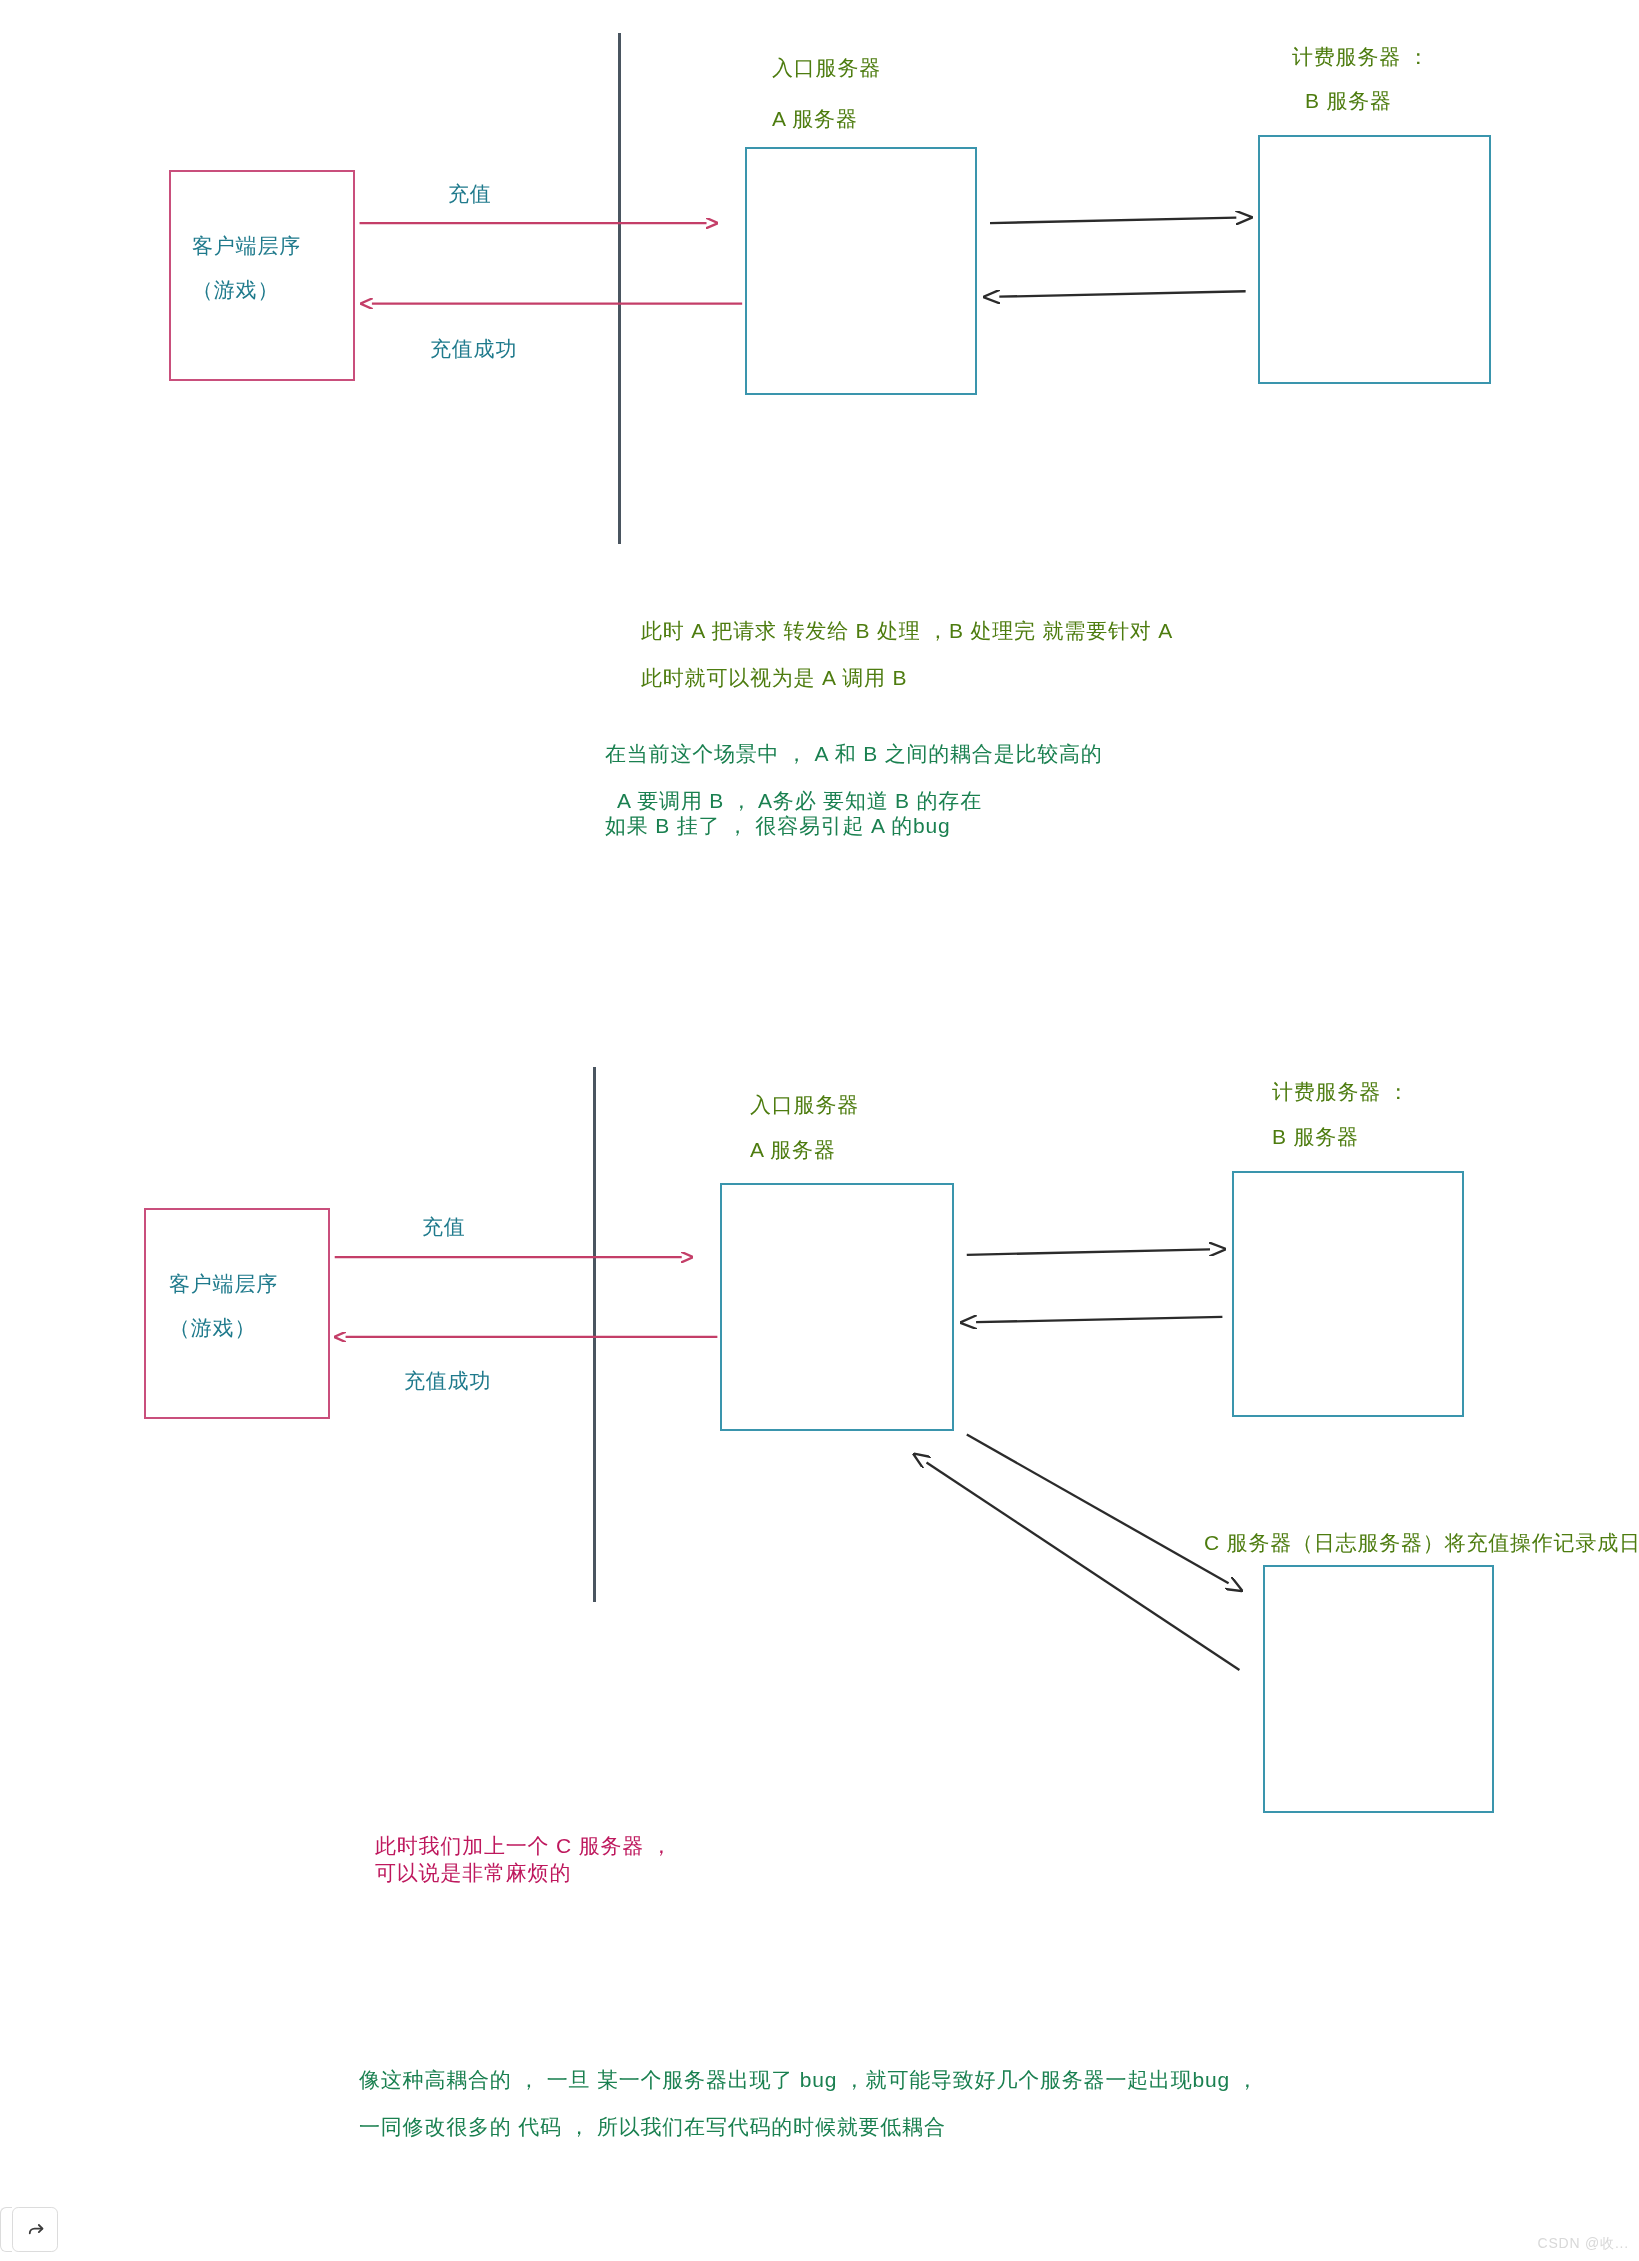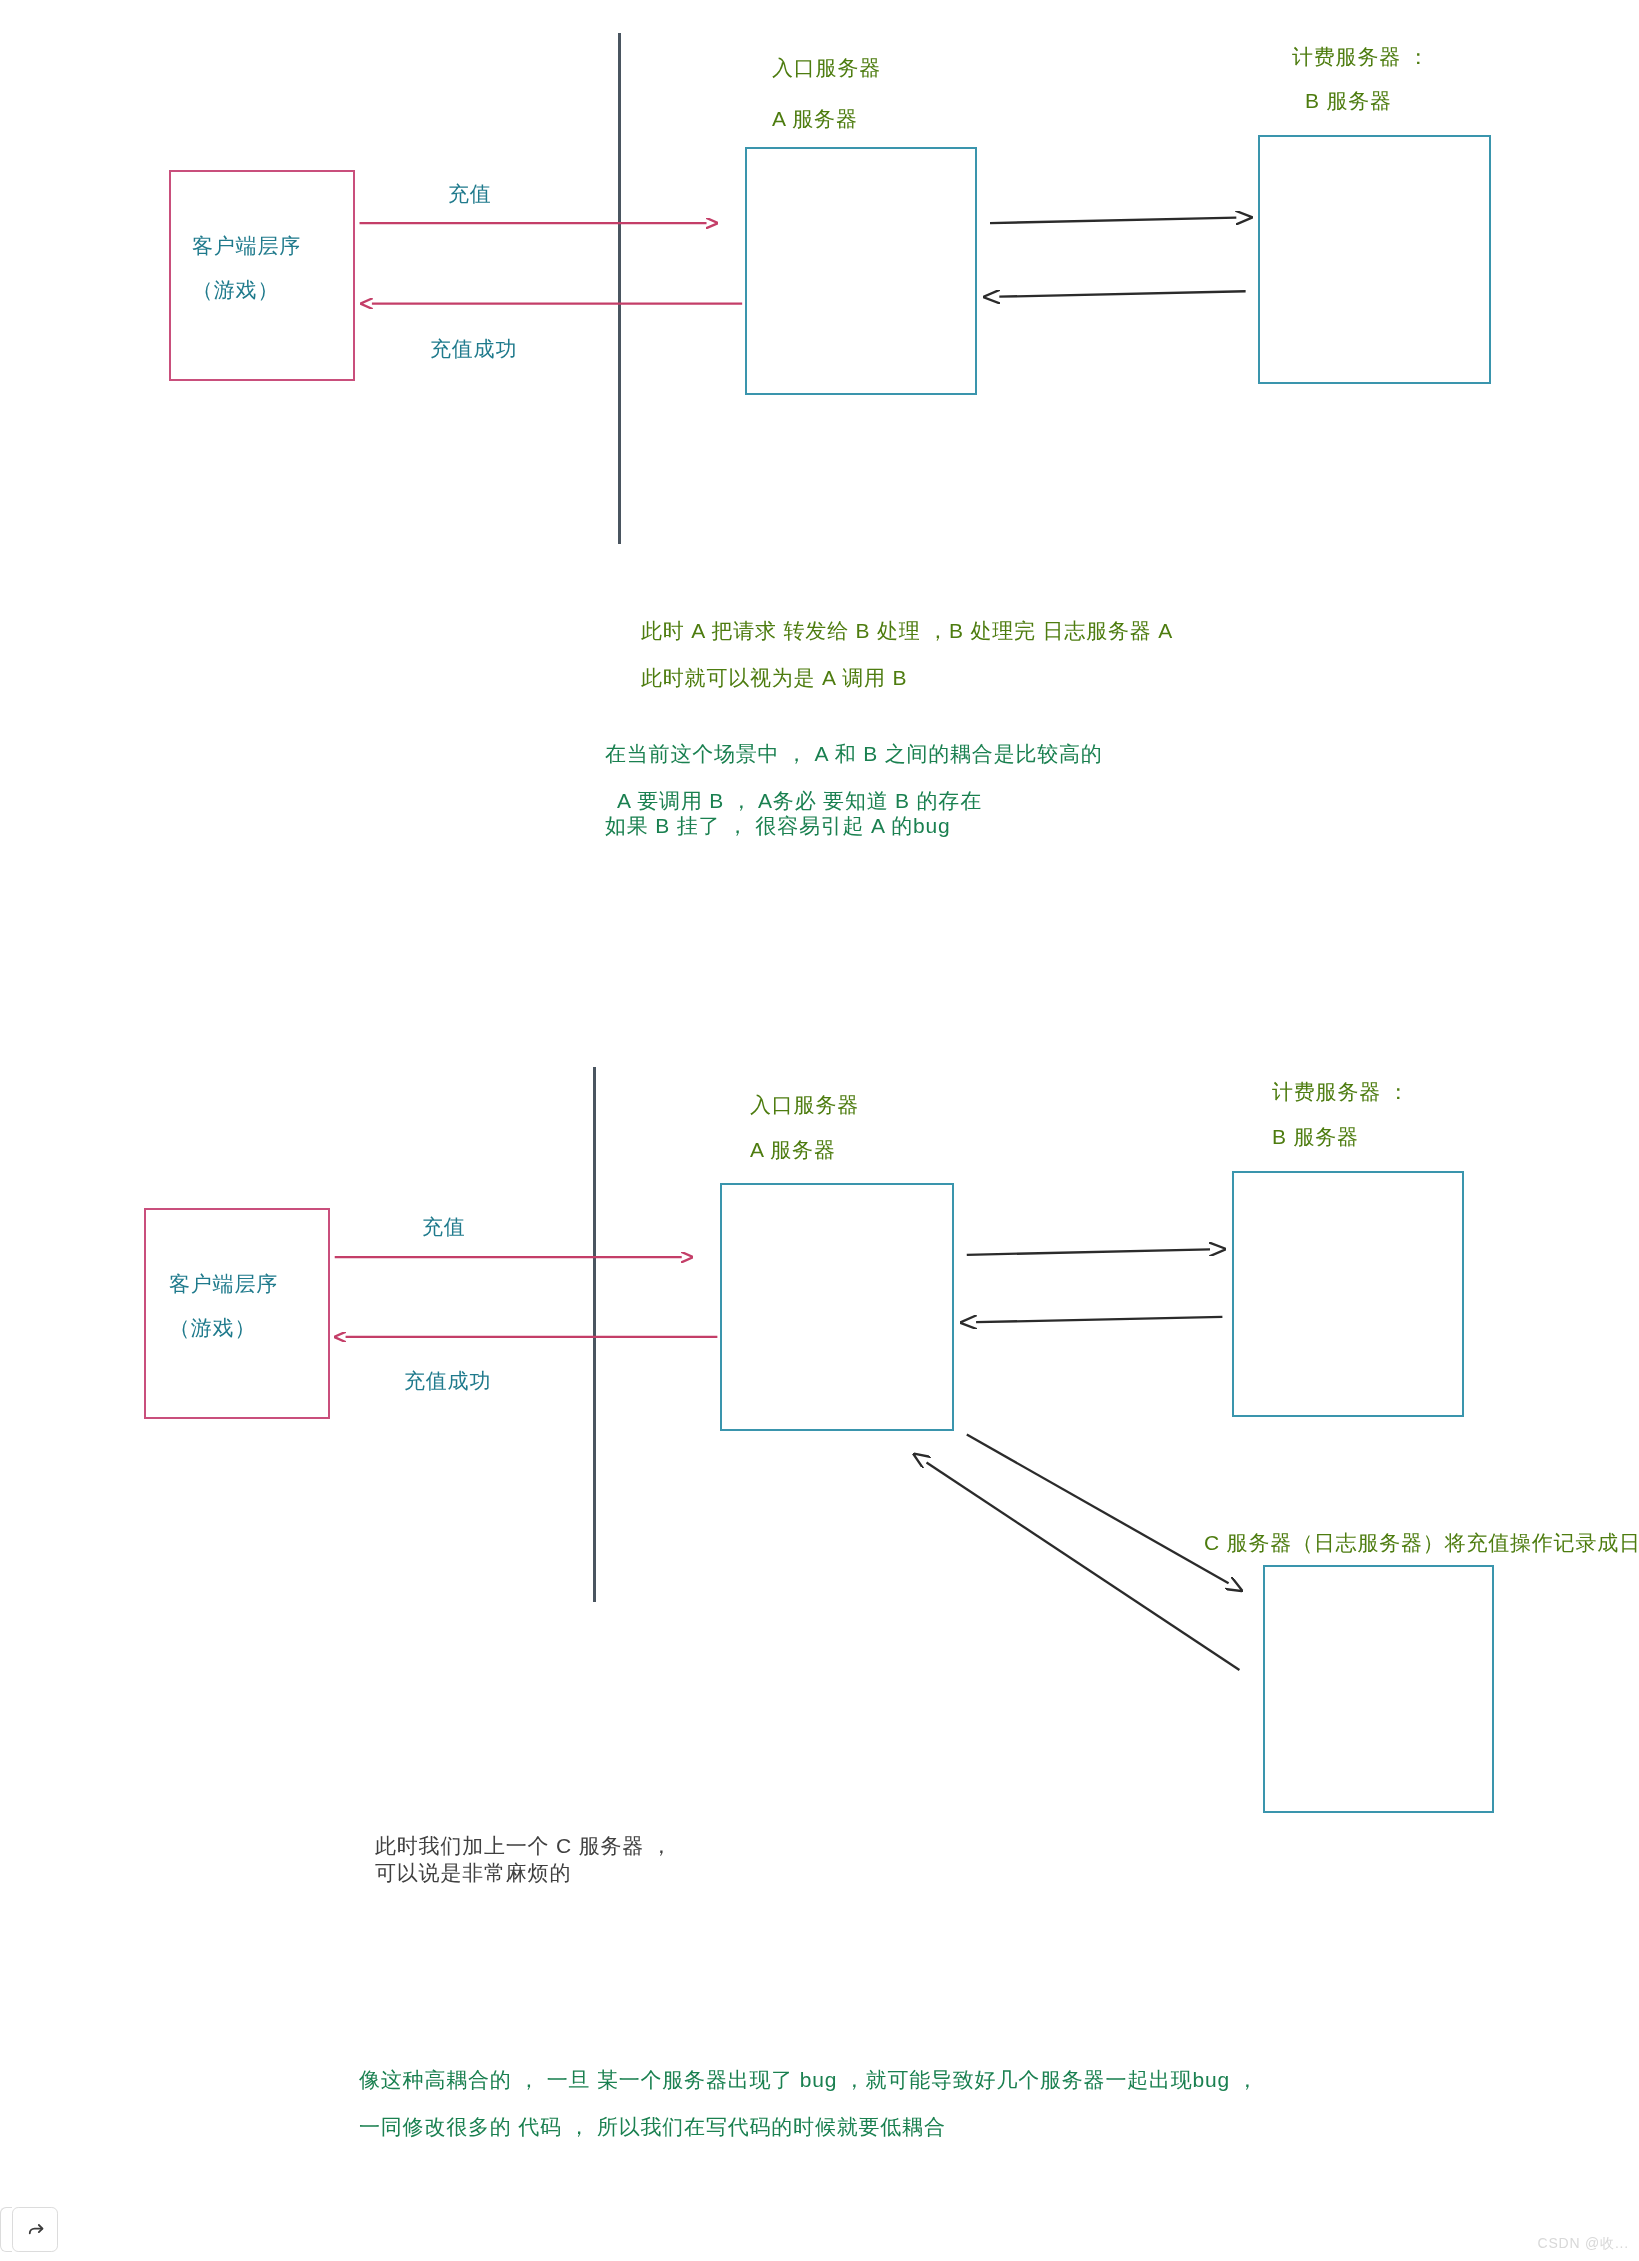--- a/index.html
+++ b/index.html
@@ -45,21 +45,21 @@
     color: #4d7c0f;
   }
   .caption-teal {
     color: #1f7a8c;
   }
   .caption-green {
     color: #1a8050;
     text-align: right;
   }
   .caption-pink {
-    color: #404040;
+    color: #be185d;
     text-align: center;
   }
   .vline {
     position: absolute;
     width: 3.1px;
     background: #4a5560;
   }
   svg.overlay {
     position: absolute;
     left: 0;
@@ -139,21 +139,21 @@
   <div class="caption caption-dark" style="left:1272px; top:1078px;">计费服务器 ：</div>
   <div class="caption caption-dark" style="left:1272px; top:1123px;">B 服务器</div>
   <div class="box box-server" style="left:1232px; top:1171px; width:232px; height:246px;"></div>
 
   <div class="caption caption-dark" style="left:1204px; top:1529px;">C 服务器（日志服务器）将充值操作记录成日志</div>
   <div class="box box-server" style="left:1263px; top:1565px; width:231px; height:248px;"></div>
 
   <div class="caption caption-teal" style="left:422px; top:1213px;">充值</div>
   <div class="caption caption-teal" style="left:404px; top:1367px;">充值成功</div>
 
-  <div class="caption caption-dark" style="left:641px; top:617px;">此时 A 把请求 转发给 B 处理 ，B 处理完 日志服务器 A</div>
+  <div class="caption caption-dark" style="left:641px; top:617px;">此时 A 把请求 转发给 B 处理 ，B 处理完 就需要针对 A</div>
   <div class="caption caption-dark" style="left:641px; top:664px;">此时就可以视为是 A 调用 B</div>
 
   <div class="caption caption-green" style="left:605px; top:740px;">在当前这个场景中 ， A 和 B 之间的耦合是比较高的</div>
   <div class="caption caption-green" style="left:605px; top:787px;margin-left:12px;">A 要调用 B ， A务必 要知道 B 的存在</div>
   <div class="caption caption-green" style="left:605px; top:812px;">如果 B 挂了 ， 很容易引起 A 的bug</div>
 
   <div class="caption caption-pink" style="left:375px; top:1832px;">此时我们加上一个 C 服务器 ，</div>
   <div class="caption caption-pink" style="left:375px; top:1859px;">可以说是非常麻烦的</div>
 
   <div class="caption caption-green" style="left:359px; top:2066px;">像这种高耦合的 ， 一旦 某一个服务器出现了 bug ，就可能导致好几个服务器一起出现bug ，</div>

